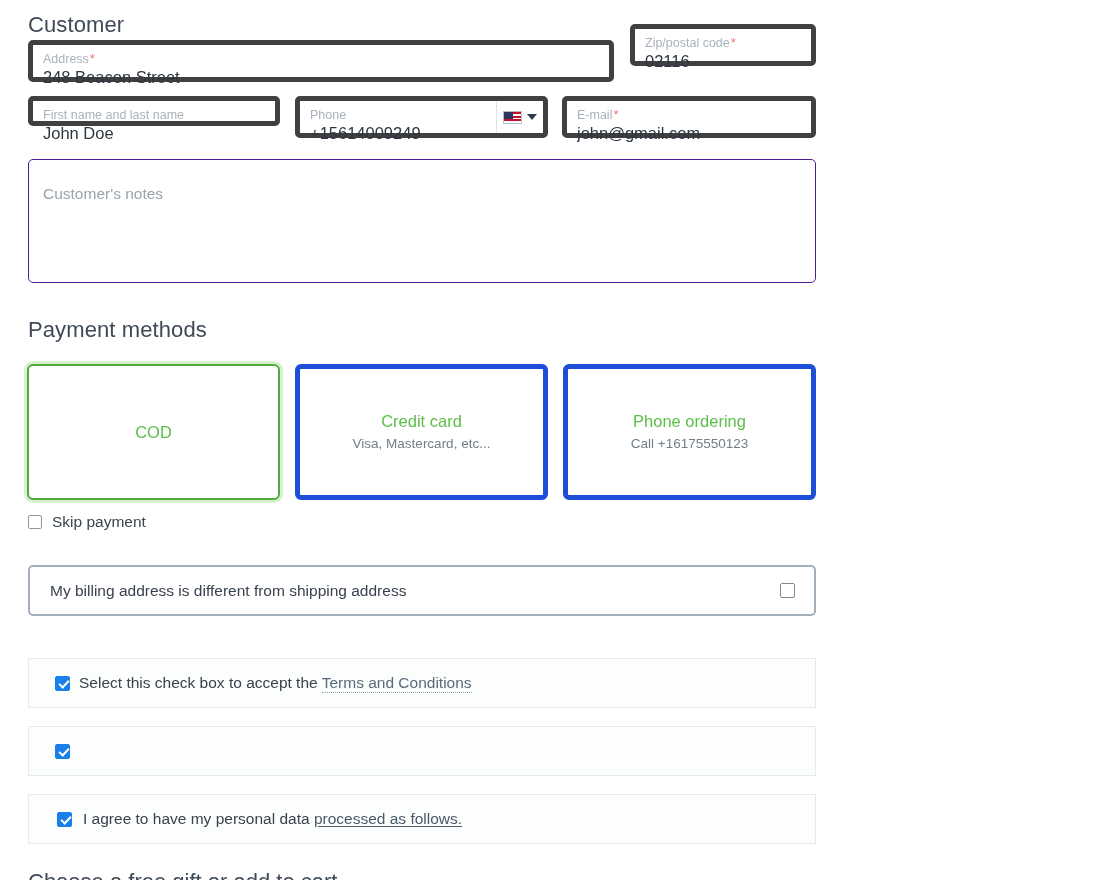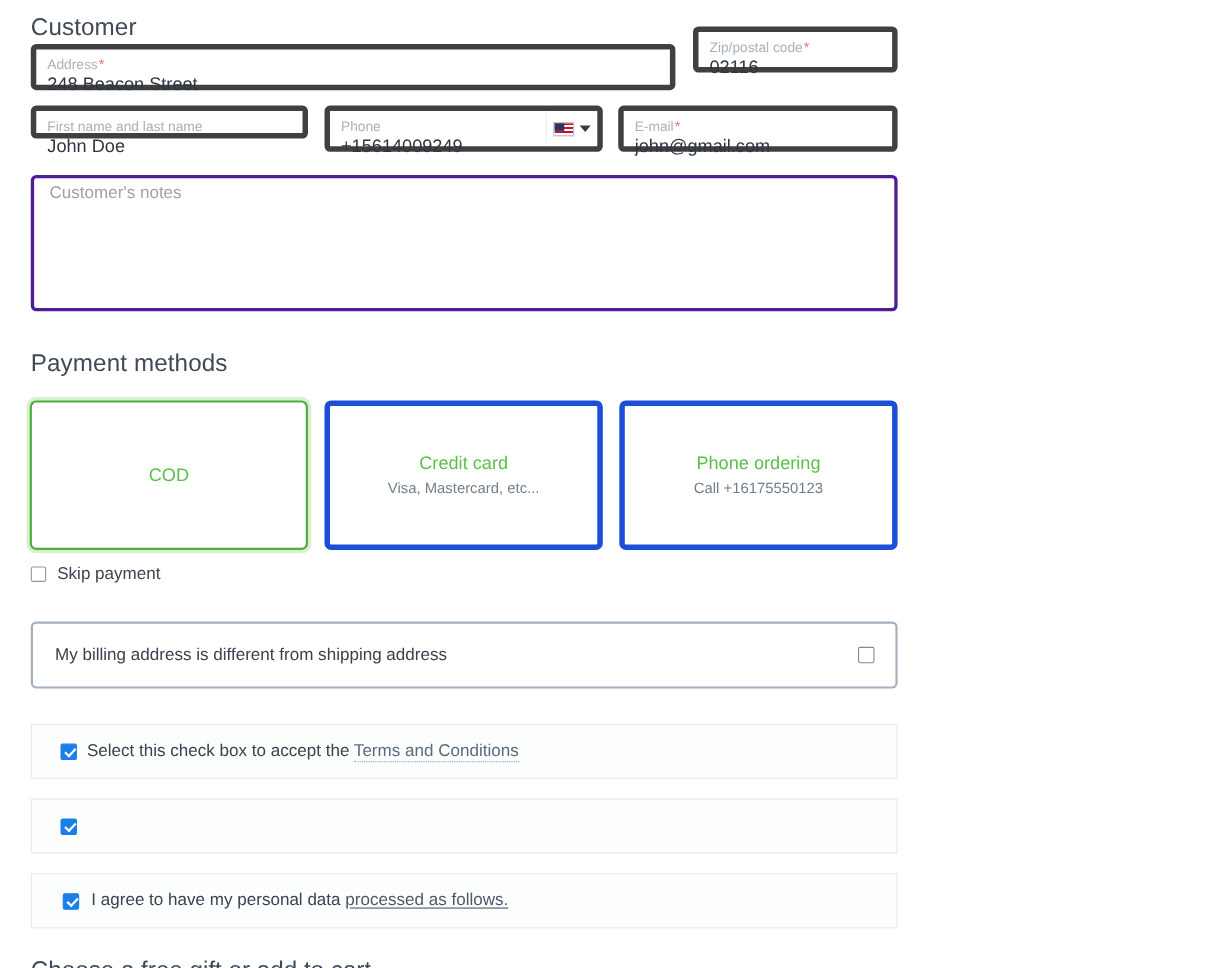--- a/index.html
+++ b/index.html
@@ -102,24 +102,24 @@
     border-left: 5px solid transparent;
     border-right: 5px solid transparent;
     border-top: 6px solid #2f3a4a;
   }
 
   
   #notes-area {
     position: absolute;
     left: 28px; top: 159px;
     width: 788px; height: 124px;
-    border: 3px solid #4c1d95;
+    border: 1px solid #4c1d95;
     border-radius: 5px;
     background: #fff;
-    padding: 4px 14px;
+    padding: 24px 14px;
   }
   #notes-placeholder {
     font-size: 15.5px;
     color: #9aa3ad;
     line-height: 20px;
   }
 
   
   #payment-heading { position: absolute; left: 28px; top: 317px; }
 
@@ -169,21 +169,21 @@
     border-radius: 2px;
     background: #fff;
     flex: 0 0 auto;
   }
   #skip-payment-label { font-size: 15.5px; color: #3b444f; line-height: 20px; }
 
   
   #billing-box {
     position: absolute;
     left: 28px; top: 565px;
-    width: 788px; height: 61px;
+    width: 788px; height: 51px;
     border: 2px solid #a4b0bd;
     border-radius: 5px;
     background: #fff;
     display: flex;
     align-items: center;
     justify-content: space-between;
     padding: 0 19px 0 20px;
     cursor: pointer;
   }
   #billing-label { font-size: 15.5px; color: #39424e; }

